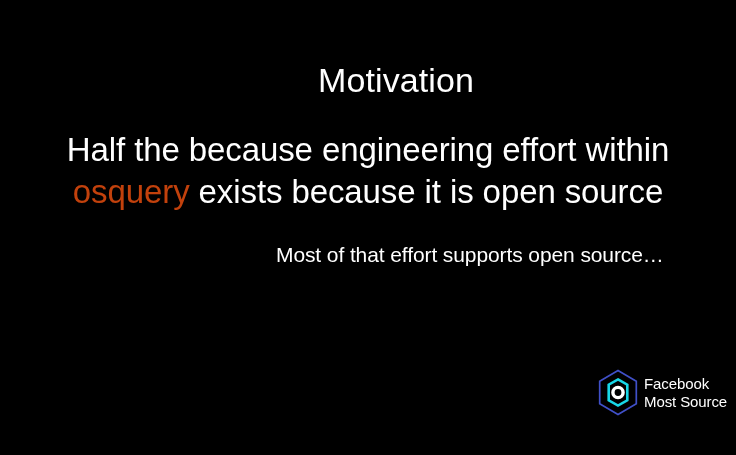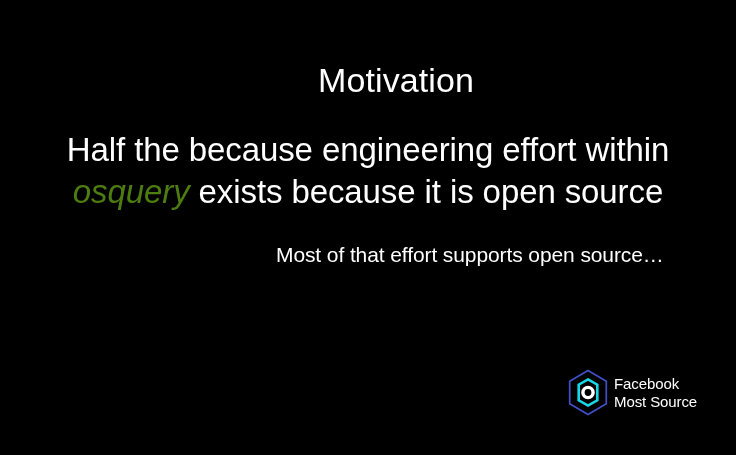--- a/index.html
+++ b/index.html
@@ -45,41 +45,40 @@
     font-size: 33px;
     line-height: 42px;
     font-weight: 400;
     letter-spacing: -0.1px;
   }
   #main-statement .line {
     display: block;
     white-space: nowrap;
   }
   .accent-term {
-    color: #4d7c0f;
-    font-style: italic;
+    color: #c2410c;
   }
 
   
   #sub-note {
     position: absolute;
     left: 276px;
     top: 242px;
     color: #ffffff;
     font-size: 21px;
     line-height: 26px;
     font-weight: 400;
     letter-spacing: -0.1px;
     white-space: nowrap;
   }
 
   
   #logo-lockup {
     position: absolute;
-    left: 567px;
+    left: 597px;
     top: 369px;
     display: flex;
     flex-direction: row;
     align-items: center;
   }
   #logo-mark {
     width: 42px;
     height: 47px;
     flex: 0 0 auto;
     display: block;

